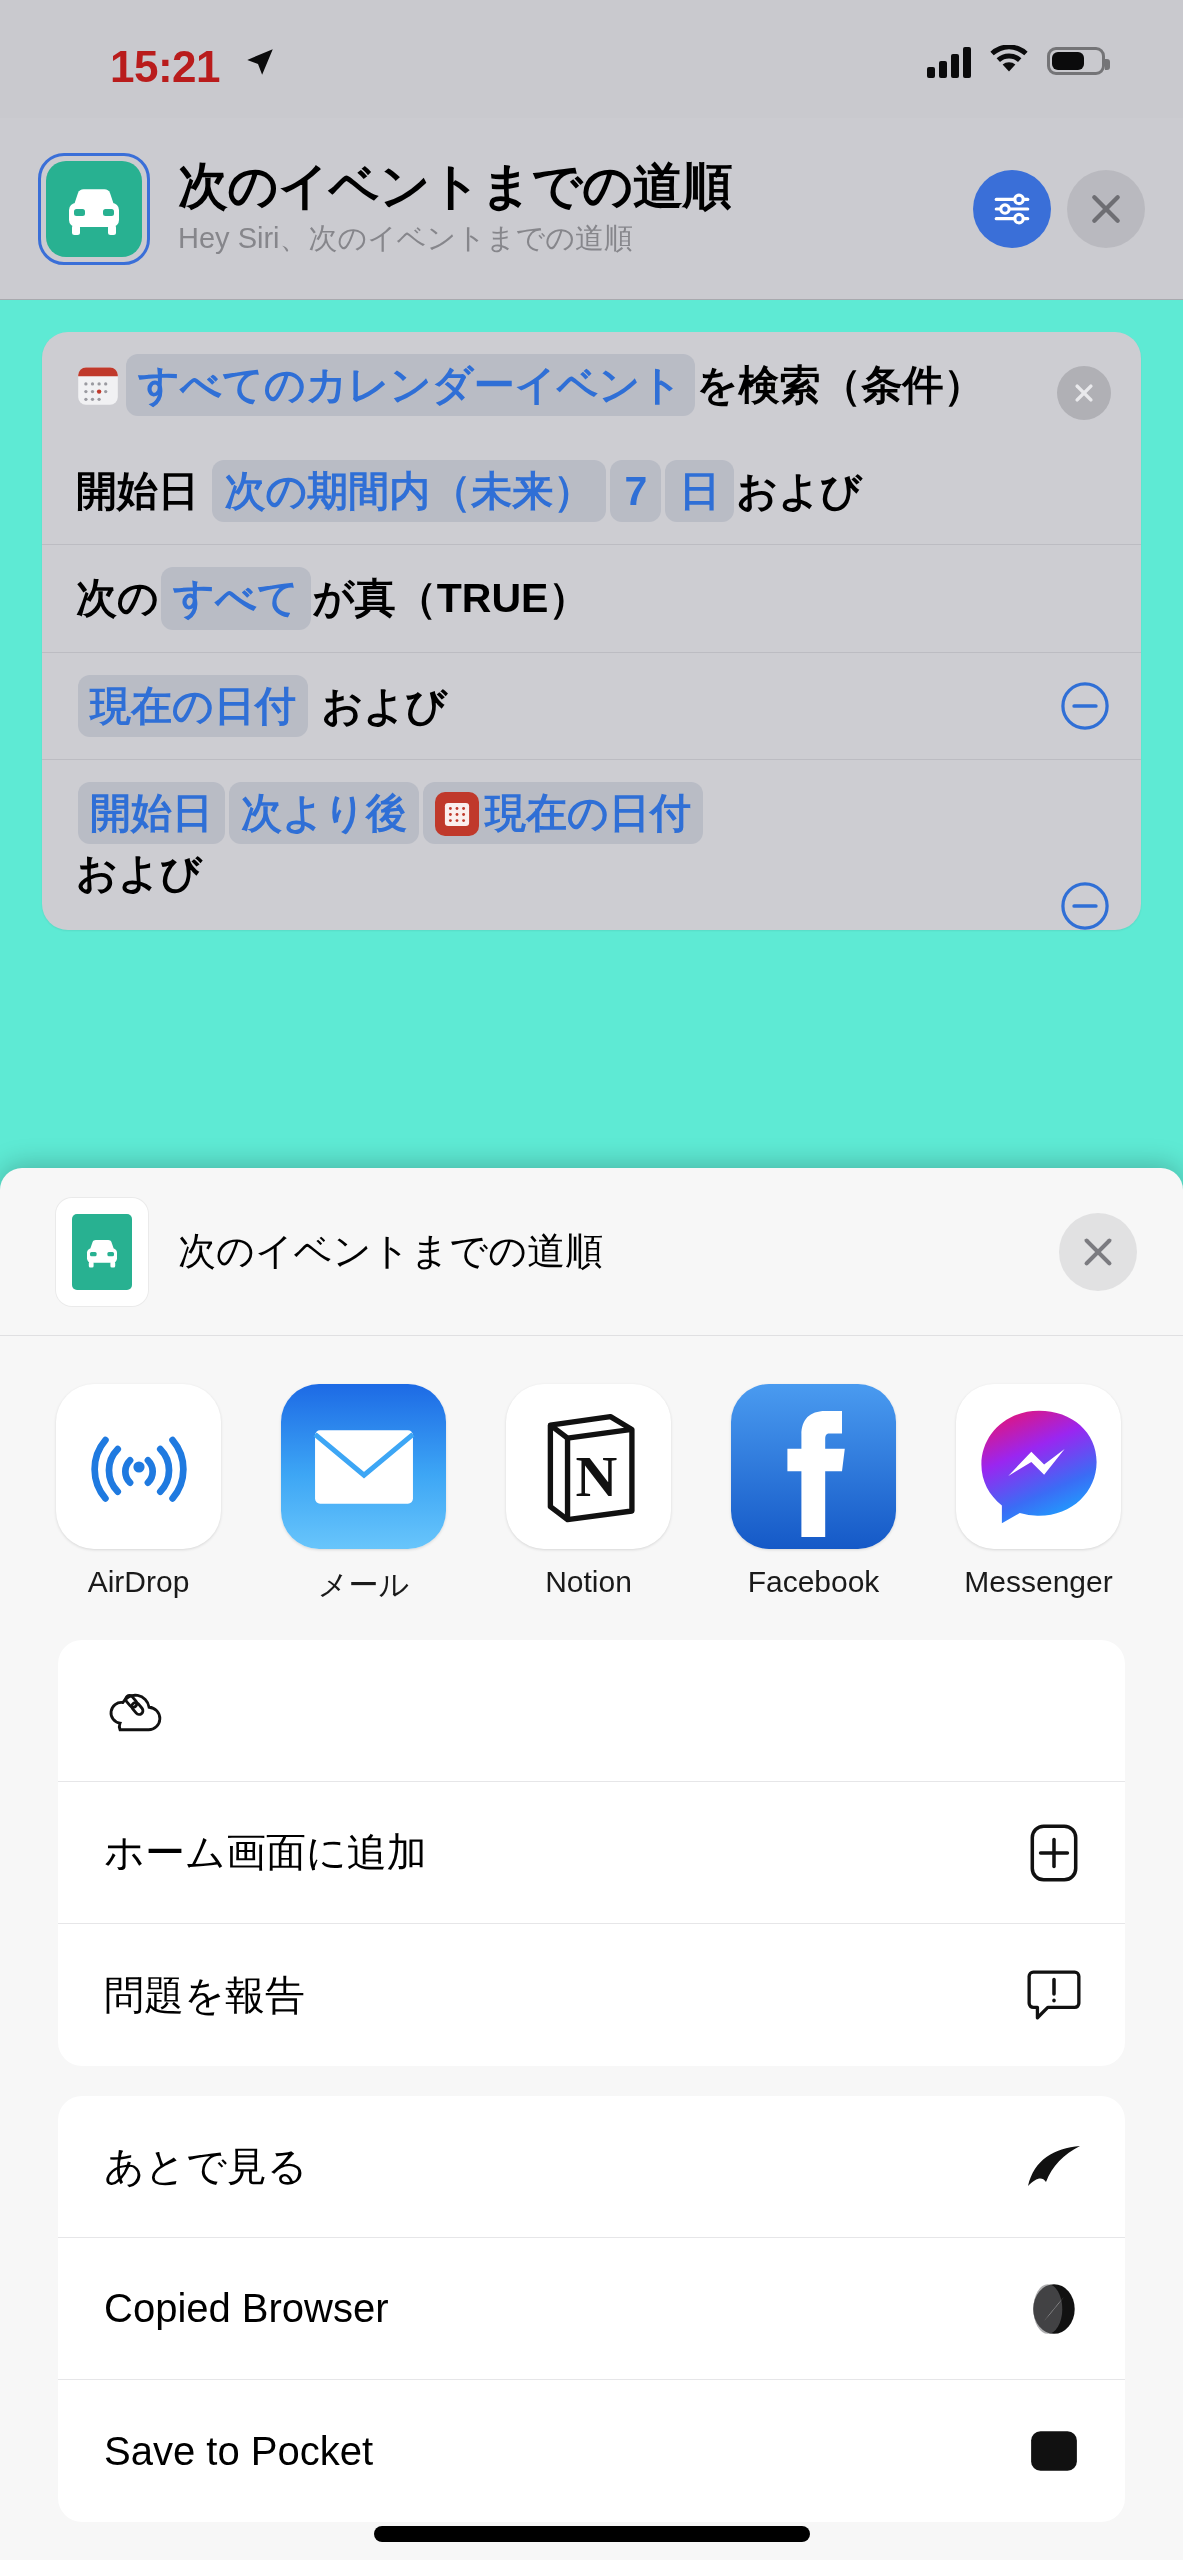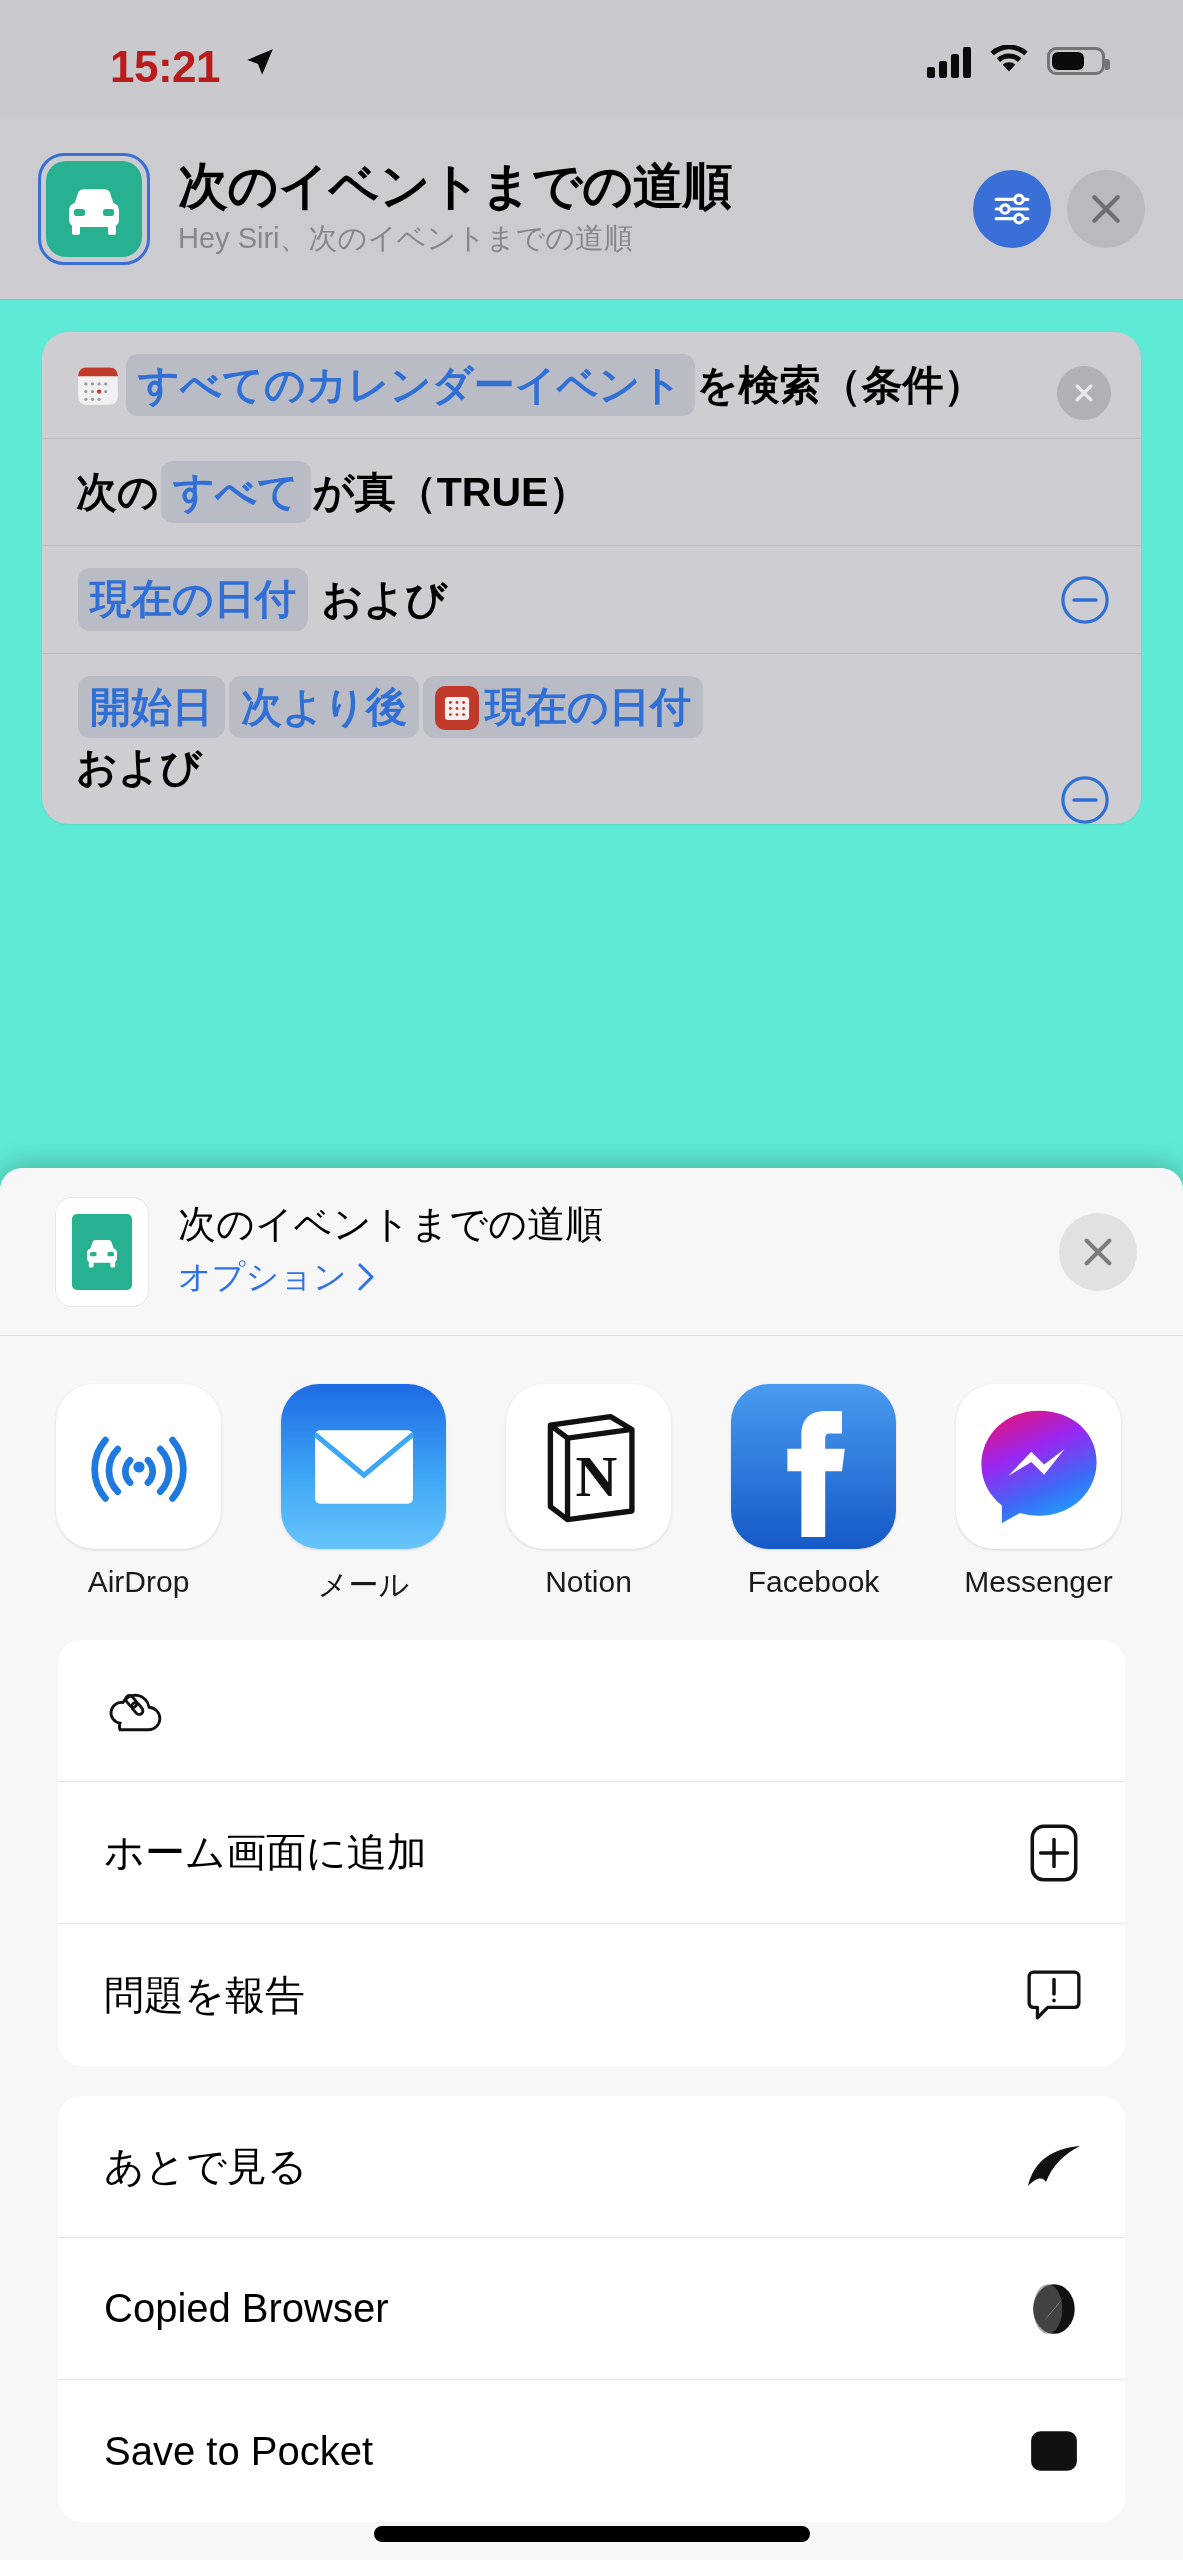--- a/index.html
+++ b/index.html
@@ -428,20 +428,25 @@
         <div class="xcircle">
           <svg width="30" height="30" viewBox="0 0 24 24">
             <g stroke="#e9e9ec" stroke-width="2.8" stroke-linecap="round">
               <line x1="6.5" y1="6.5" x2="17.5" y2="17.5"></line>
                 <line x1="17.5" y1="6.5" x2="6.5" y2="17.5"></line>
             </g>
           </svg>
         </div>
       </div>
 
+      <div class="act-block">
+        <div class="ln"><span>開始日</span>
+          <span class="tok">次の期間内（未来）</span><span class="tok plain">7</span><span class="tok plain">日</span><span>および</span>
+        </div>
+      </div>
 
       <div class="act-block act-sep">
         <div class="ln"><span>次の</span><span class="tok">すべて</span><span>が真（TRUE）</span></div>
       </div>
 
       <div class="act-block act-sep">
         <div class="ln"><span class="tok">現在の日付</span> <span>および</span></div>
         <svg class="minus" viewBox="0 0 24 24">
           <circle cx="12" cy="12" r="10.2" fill="none" stroke="#2f6fd6" stroke-width="1.5"></circle>
           <line x1="7" y1="12" x2="17" y2="12" stroke="#2f6fd6" stroke-width="1.7" stroke-linecap="round"></line>
@@ -482,26 +487,20 @@
             <rect x="8" y="24" width="50" height="24" rx="7" fill="#fff"></rect>
             <rect x="13" y="30" width="11" height="7" rx="2.5" fill="#28b191"></rect>
             <rect x="42" y="30" width="11" height="7" rx="2.5" fill="#28b191"></rect>
             <rect x="11" y="46" width="8" height="10" rx="2.5" fill="#fff"></rect>
             <rect x="47" y="46" width="8" height="10" rx="2.5" fill="#fff"></rect>
           </svg>
         </div>
       </div>
       <div id="sheet-texts">
         <div id="sheet-title">次のイベントまでの道順</div>
-        <div id="sheet-options">
-          <span>オプション</span>
-          <svg width="20" height="30" viewBox="0 0 12 20">
-            <path d="M2 2 L10 10 L2 18" fill="none" stroke="#2f72e8" stroke-width="2" stroke-linecap="round" stroke-linejoin="round"></path>
-          </svg>
-        </div>
       </div>
       <div id="sheet-close">
         <svg width="42" height="42" viewBox="0 0 24 24">
           <g stroke="#7b7b80" stroke-width="2.4" stroke-linecap="round">
             <line x1="5.5" y1="5.5" x2="18.5" y2="18.5"></line>
               <line x1="18.5" y1="5.5" x2="5.5" y2="18.5"></line>
           </g>
         </svg>
       </div>
     </div>

